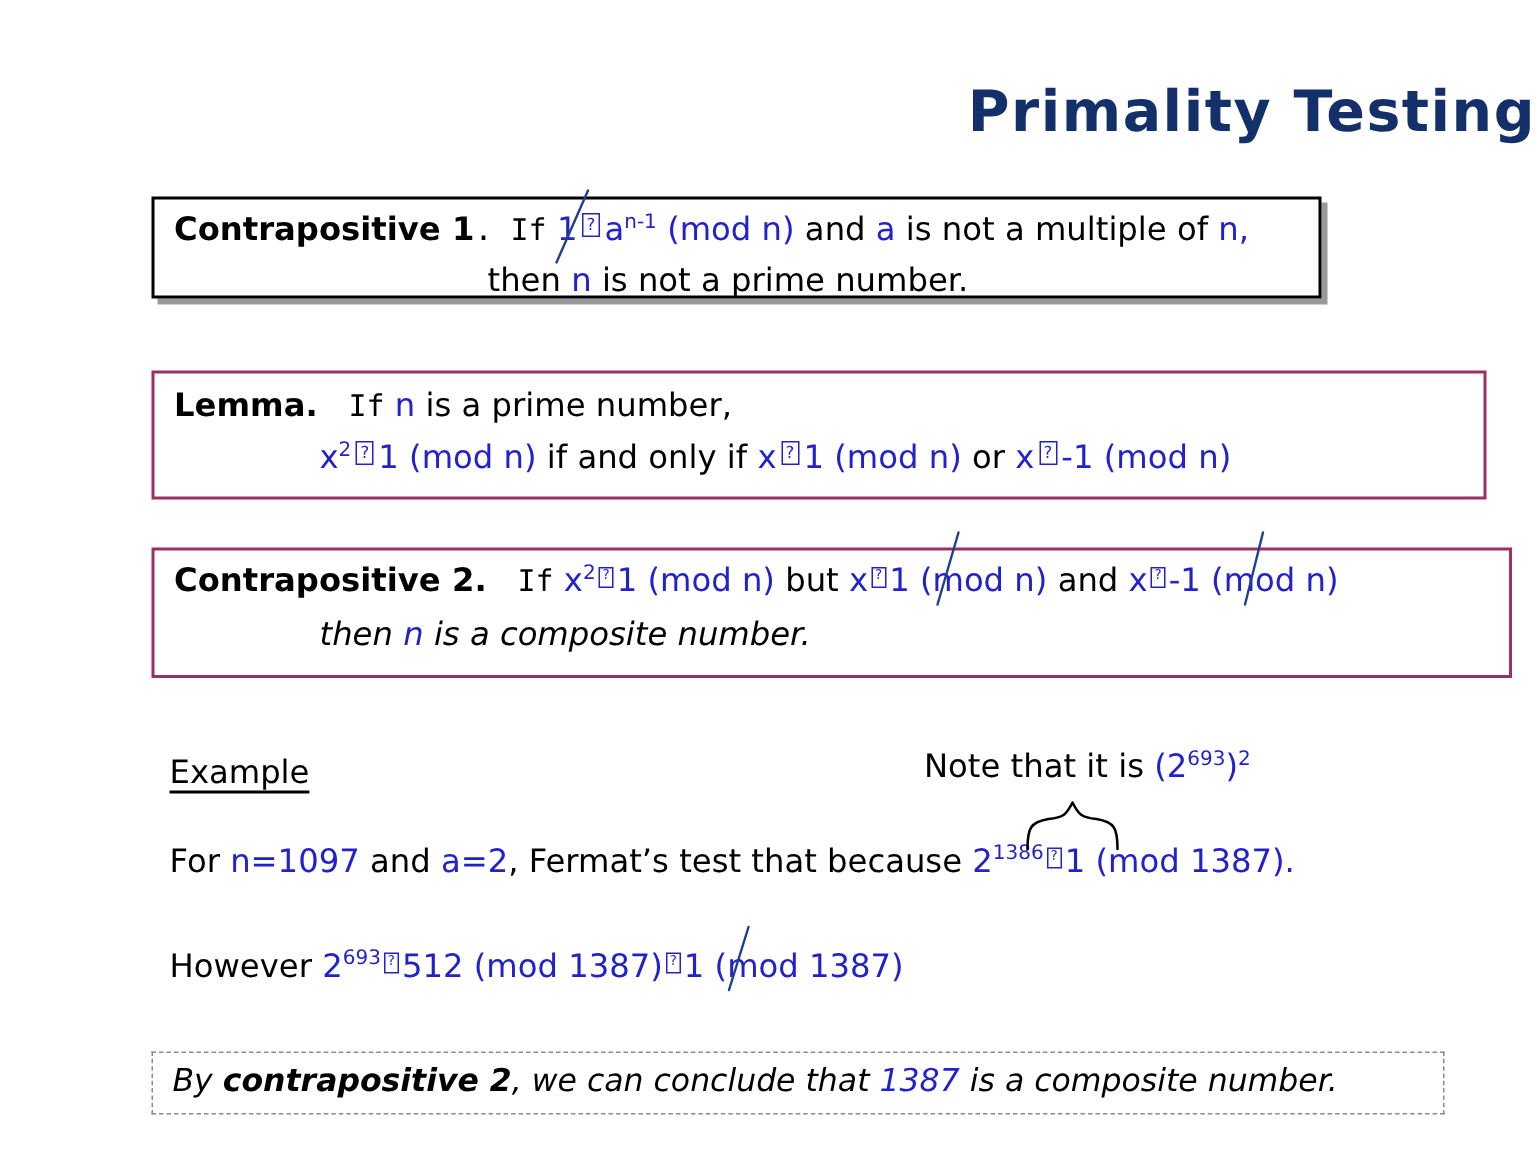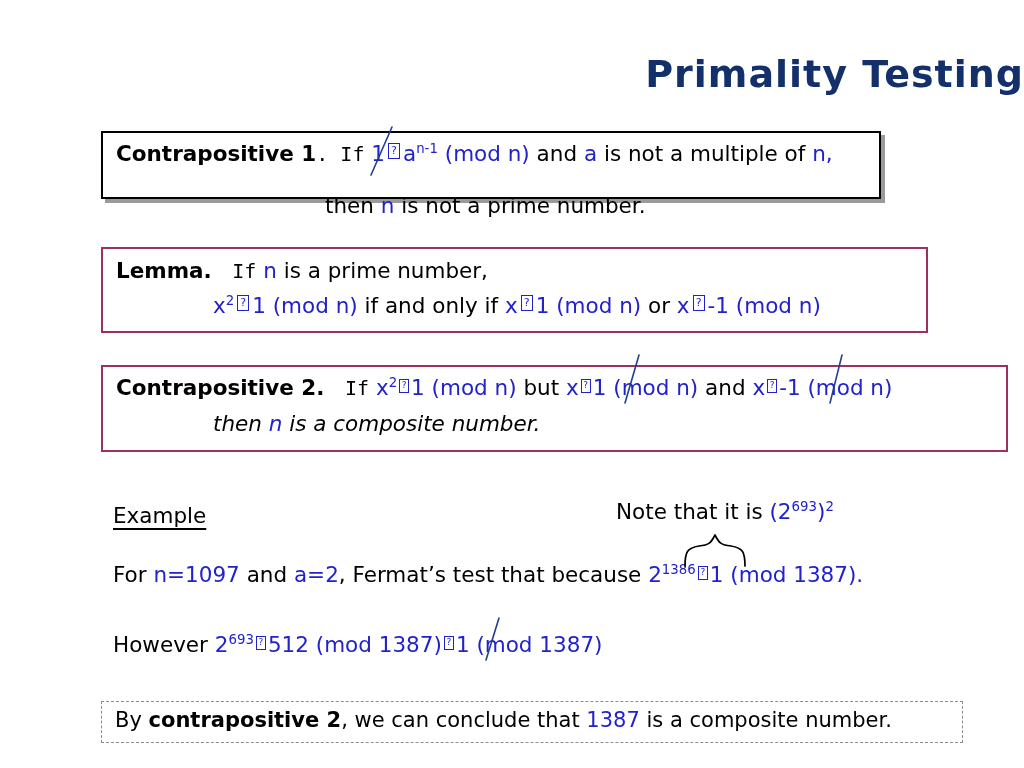--- a/index.html
+++ b/index.html
@@ -121,28 +121,28 @@
   <div class="box box-black" style="left:101px; top:131px; width:780px; height:68px;">
     <div class="line" style="position:absolute; left:13px; top:8px;">
       <span class="bold">Contrapositive 1</span><span class="mono">. If</span>
       <span class="blue">1</span><span class="tofu">?</span><span class="blue"><span>a</span><sup>n-1</sup></span>
       <span class="blue">(mod n)</span>
       <span>and</span>
       <span class="blue">a</span>
       <span>is not a multiple of</span>
       <span class="blue">n,</span>
     </div>
-    <div class="line" style="position:absolute; left:222px; top:42px;margin-top:18px;">
+    <div class="line" style="position:absolute; left:222px; top:42px;">
       <span>then</span>
       <span class="blue">n</span>
       <span>is not a prime number.</span>
     </div>
   </div>
 
-  <div class="box box-maroon" style="left:101px; top:247px; width:827px; height:86px;">
+  <div class="box box-maroon" style="left:101px; top:247px; width:890px; height:86px;">
     <div class="line" style="position:absolute; left:13px; top:9px;">
       <span class="bold">Lemma.</span>&nbsp;&nbsp;
       <span class="mono">If</span>
       <span class="blue">n</span>
       <span>is a prime number,</span>
     </div>
     <div class="line" style="position:absolute; left:110px; top:44px;">
       <span class="blue"><span>x</span><sup>2</sup></span><span class="tofu">?</span><span class="blue">1 (mod n)</span>
       <span>if and only if</span>
       <span class="blue">x</span><span class="tofu">?</span><span class="blue">1 (mod n)</span>
@@ -182,21 +182,21 @@
     <span class="blue">a=2</span><span>, Fermat’s test that because</span>
     <span class="blue"><span>2</span><sup>1386</sup></span><span class="tofu small">?</span><span class="blue">1 (mod 1387).</span>
   </div>
 
   <div class="freetext" style="left:113px; top:632px;">
     <span>However</span>
     <span class="blue"><span>2</span><sup>693</sup></span><span class="tofu small">?</span><span class="blue">512 (mod 1387)</span><span class="tofu small">?</span><span class="blue">1 (mod 1387)</span>
   </div>
 
   <div class="box box-dashed" style="left:101px; top:701px; width:862px; height:42px;">
-    <div class="line" style="position:absolute; left:13px; top:6px; font-size:21px;">
+    <div class="line" style="position:absolute; left:13px; top:6px; font-size:21px;font-style:italic;">
       <span>By</span>
       <span class="bold">contrapositive 2</span><span>, we can conclude that</span>
       <span class="blue">1387</span>
       <span>is a composite number.</span>
     </div>
   </div>
 
   <svg class="annot" viewBox="0 0 1024 768" xmlns="http://www.w3.org/2000/svg">
 
     <path d="M 392 127 L 371 175" stroke="#1f3f8f" stroke-width="1.6" fill="none" stroke-linecap="round"></path>

